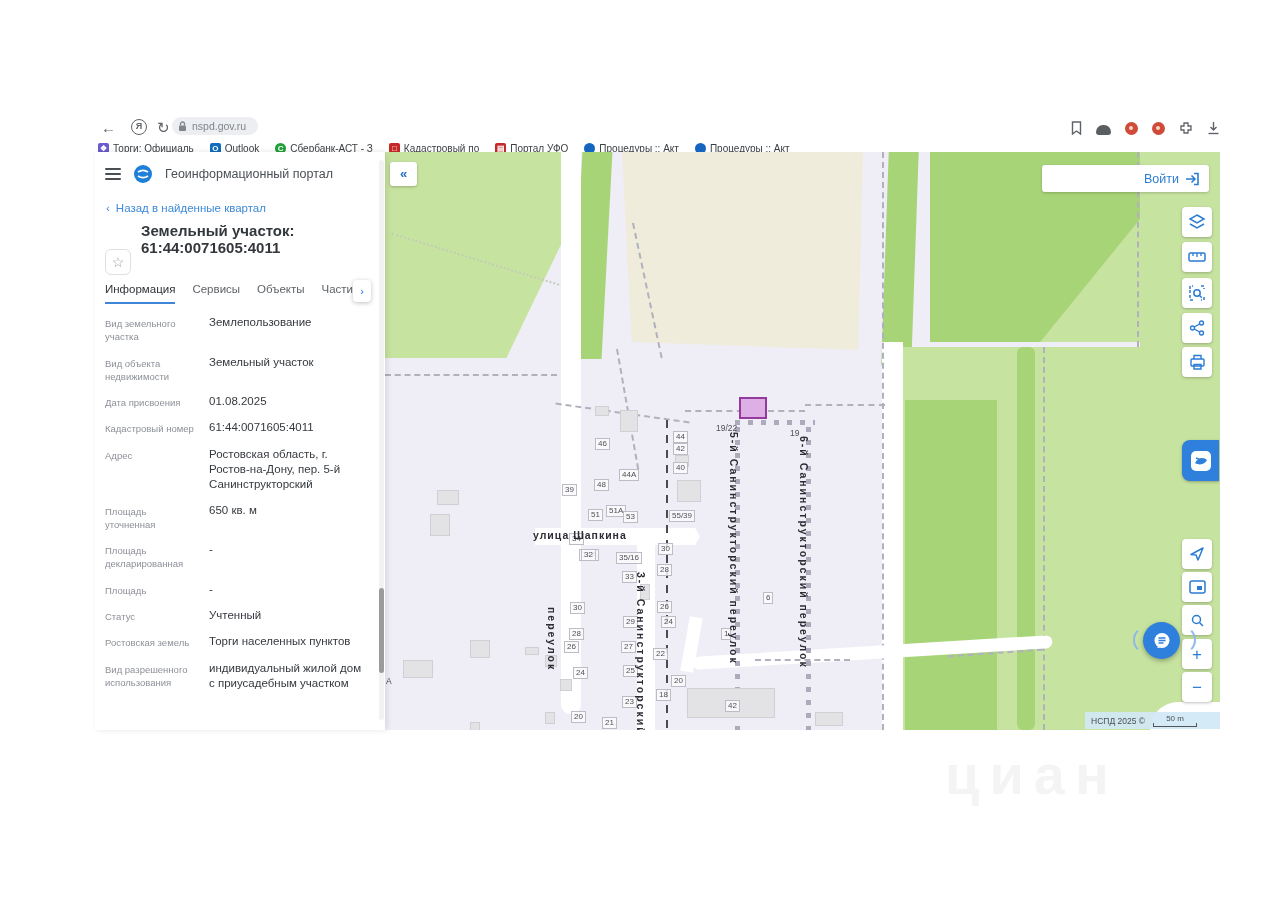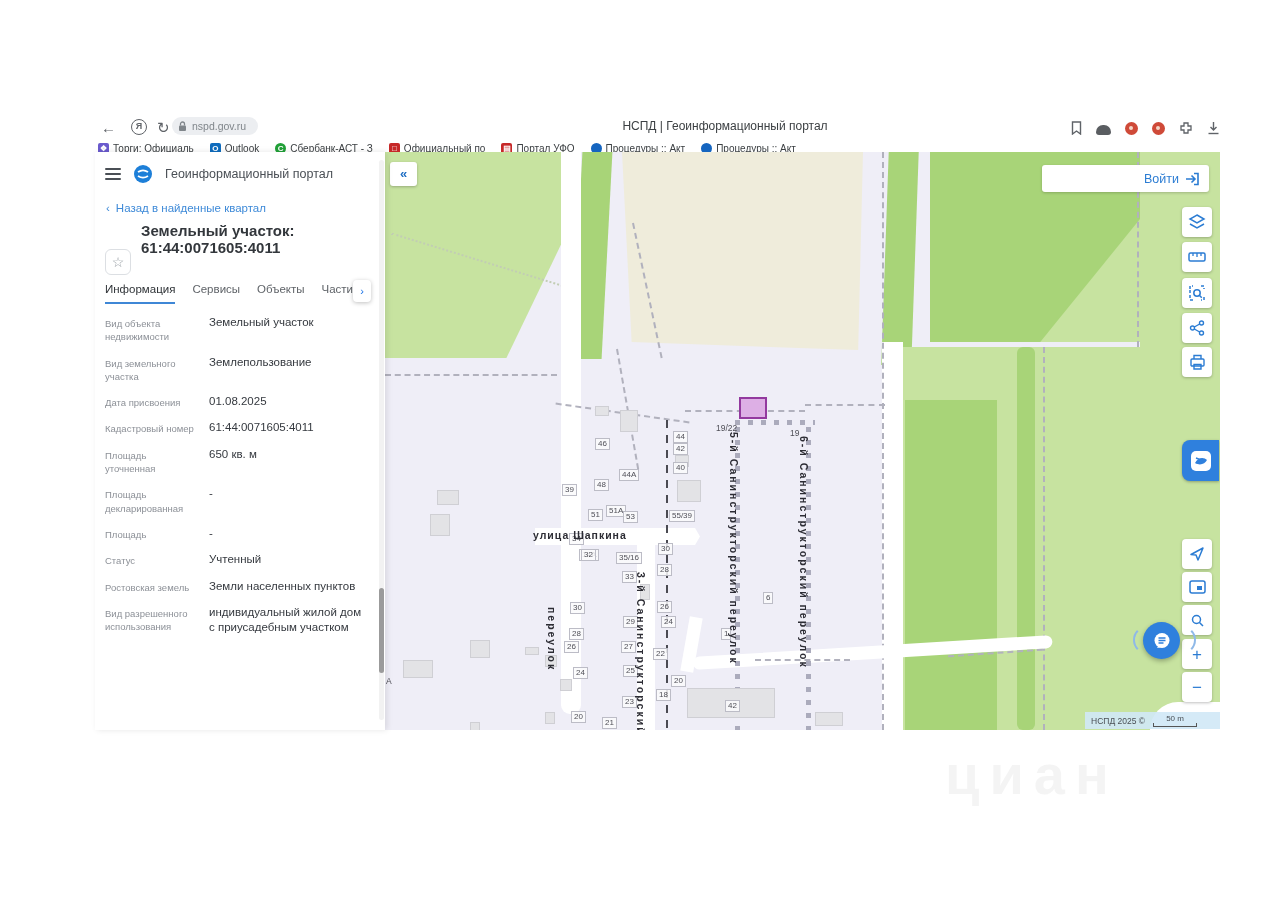--- a/index.html
+++ b/index.html
@@ -103,21 +103,20 @@
     <div class="nav-ic" style="left:6px;">←</div>
     <div class="ya-circle" style="left:36px;">Я</div>
     <div class="nav-ic" style="left:62px;">↻</div>
     <div class="url-pill">
       <svg width="9" height="11" viewBox="0 0 9 11">
         <rect x="1" y="4.5" width="7" height="5.5" rx="1" fill="#80868b"></rect>
         <path d="M2.5 4.5V3a2 2 0 0 1 4 0v1.5" fill="none" stroke="#80868b" stroke-width="1.3"></path>
       </svg>
       <span class="url-text">nspd.gov.ru</span>
     </div>
-    <div class="page-title-center">НСПД | Геоинформационный портал</div>
     <div class="right-ics">
       <svg width="11" height="14" viewBox="0 0 11 14">
         <path d="M1.5 1h8v12l-4-3-4 3z" fill="none" stroke="#5f6368" stroke-width="1.4"></path>
       </svg>
       <div class="ext-dark"></div>
       <div class="ext-red"></div>
       <div class="ext-red"></div>
       <svg width="14" height="14" viewBox="0 0 14 14">
         <path d="M5 2h4v3h3v4h-3v3H5v-3H2V5h3z" fill="none" stroke="#5f6368" stroke-width="1.3"></path>
       </svg>
@@ -136,21 +135,21 @@
       <div class="bm-item">
         <span class="fav" style="background: rgb(15, 108, 189);">O</span>
         <span>Outlook</span>
       </div>
       <div class="bm-item">
         <span class="fav" style="background: rgb(33, 160, 56); border-radius: 50%;">С</span>
         <span>Сбербанк-АСТ - З</span>
       </div>
       <div class="bm-item">
         <span class="fav" style="background: rgb(198, 40, 40);">□</span>
-        <span>Официальный по</span>
+        <span>Кадастровый по</span>
       </div>
       <div class="bm-item">
         <span class="fav" style="background: rgb(198, 40, 40);">▤</span>
         <span>Портал УФО</span>
       </div>
       <div class="bm-item">
         <span class="fav" style="background: rgb(21, 101, 192); border-radius: 50%;"></span>
         <span>Процедуры :: Акт</span>
       </div>
       <div class="bm-item">
@@ -383,54 +382,58 @@
     <div class="star-btn">☆</div>
     <div class="tabs" id="tabs">
         <div class="tab active">Информация</div>
         <div class="tab">Сервисы</div>
         <div class="tab">Объекты</div>
         <div class="tab">Части ЗУ</div>
       </div>
     <div class="tab-more">›</div>
     <div class="fields" id="fields">
         <div class="frow">
+          <div class="flabel">Вид земельного участка</div>
+          <div class="fvalue">Землепользование</div>
+        </div>
+        <div class="frow">
           <div class="flabel">Вид объекта недвижимости</div>
           <div class="fvalue">Земельный участок</div>
         </div>
         <div class="frow">
-          <div class="flabel">Вид земельного участка</div>
-          <div class="fvalue">Землепользование</div>
-        </div>
-        <div class="frow">
           <div class="flabel">Дата присвоения</div>
           <div class="fvalue">01.08.2025</div>
         </div>
         <div class="frow">
           <div class="flabel">Кадастровый номер</div>
           <div class="fvalue">61:44:0071605:4011</div>
         </div>
         <div class="frow">
+          <div class="flabel">Адрес</div>
+          <div class="fvalue">Ростовская область, г. Ростов-на-Дону, пер. 5-й Санинструкторский</div>
+        </div>
+        <div class="frow">
           <div class="flabel">Площадь уточненная</div>
           <div class="fvalue">650 кв. м</div>
         </div>
         <div class="frow">
           <div class="flabel">Площадь декларированная</div>
           <div class="fvalue">-</div>
         </div>
         <div class="frow">
           <div class="flabel">Площадь</div>
           <div class="fvalue">-</div>
         </div>
         <div class="frow">
           <div class="flabel">Статус</div>
           <div class="fvalue">Учтенный</div>
         </div>
         <div class="frow">
           <div class="flabel">Ростовская земель</div>
-          <div class="fvalue">Земли населенных пунктов</div>
+          <div class="fvalue">Торги населенных пунктов</div>
         </div>
         <div class="frow">
           <div class="flabel">Вид разрешенного использования</div>
           <div class="fvalue">индивидуальный жилой дом с приусадебным участком</div>
         </div>
       </div>
     <div class="sb-scroll">
         <div class="sb-thumb"></div>
       </div>
   </div>

